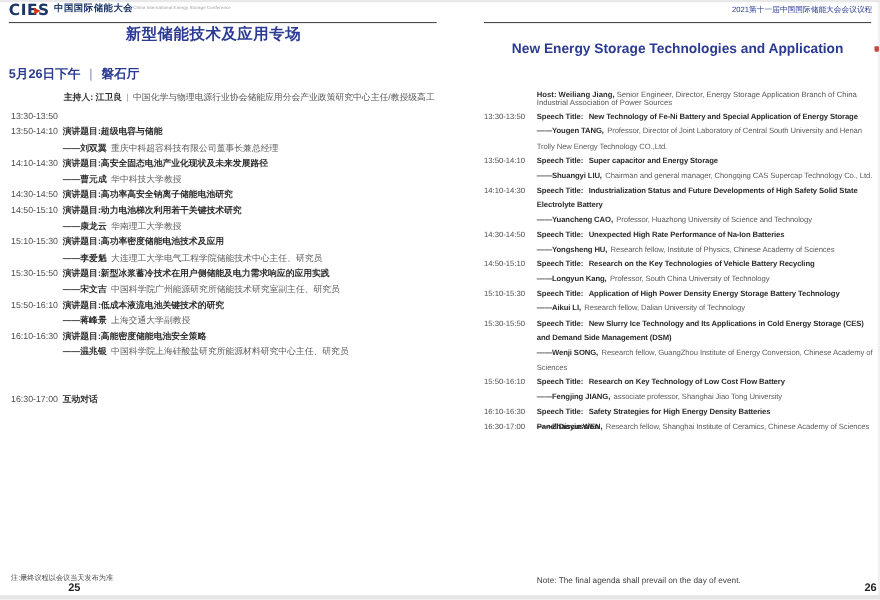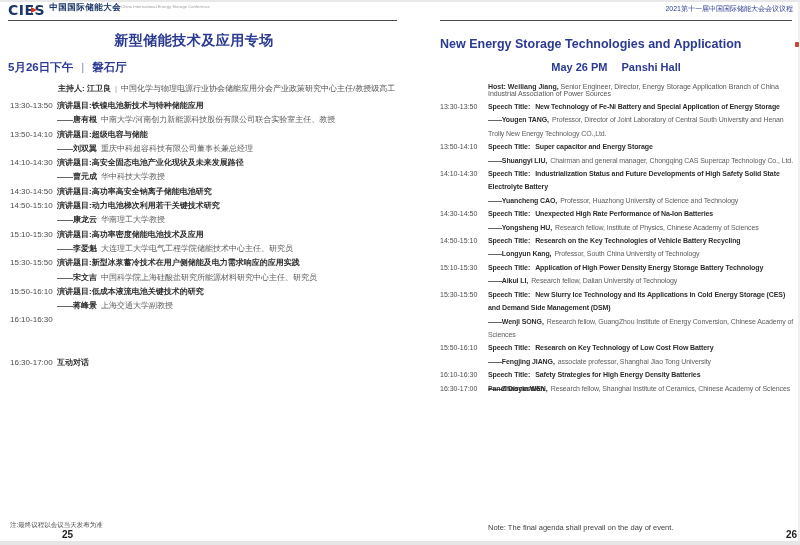--- a/index.html
+++ b/index.html
@@ -24,21 +24,21 @@
   .cies{position:relative;font-size:14px;font-weight:bold;color:#1b3668;letter-spacing:0.5px;line-height:14px;font-family:"DejaVu Sans",sans-serif;}
   .cies-arrow{position:absolute;left:23px;top:4px;width:0;height:0;
     border-left:6px solid #d6331c;border-top:3.5px solid transparent;border-bottom:3.5px solid transparent;}
   .logo-txt{display:flex;flex-direction:row;}
   .logo-cn{font-size:8.5px;font-weight:bold;color:#1b3668;letter-spacing:0.5px;line-height:9px;}
   .logo-en{font-size:4px;color:#9a9a9a;letter-spacing:0.1px;line-height:5px;margin-top:1px;white-space:nowrap;}
 
   .l-rule{position:absolute;top:20px;left:8px;width:389px;border-top:1px solid #4a4a4a;}
   .r-rule{position:absolute;top:20px;left:40px;width:352px;border-top:1px solid #4a4a4a;}
 
-  .l-title{position:absolute;top:32px;left:8px;width:372px;text-align:center;
+  .l-title{position:absolute;top:22px;left:8px;width:372px;text-align:center;
     font-size:14px;font-weight:bold;color:#2b3a92;letter-spacing:0.5px;}
   .l-sub{position:absolute;top:60px;left:8px;width:372px;text-align:left;
     font-size:11.5px;font-weight:bold;color:#2b3a92;}
   .sub-sep{margin:0 8px;color:#7e8bbd;font-weight:normal;}
 
   .host-line{position:absolute;left:10px;right:4px;color:#3c3c3c;margin-left:48px;}
   .l-host{top:83px;font-size:8px;}
   .host-b{font-weight:bold;color:#2f2f2f;}
   .host-sep{margin:0 4px;color:#9a9a9a;}
   .host-rest{color:#555555;}
@@ -54,21 +54,21 @@
   .spk .name{font-weight:bold;color:#2e2e2e;}
   .spk .aff{color:#5d5d5d;margin-left:4px;}
 
   .l-note{position:absolute;top:521px;left:10px;font-size:6.5px;color:#4a4a4a;}
   .pageno{position:absolute;top:529px;font-size:10px;font-weight:bold;color:#1f1f1f;z-index:7;}
   .pn-left{left:18px;padding-left:44px;}
   .pn-right{right:3px;margin-left:48px;}
 
   
   .r-header{position:absolute;top:4px;right:7px;font-size:7px;color:#2b3a92;}
-  .r-title{position:absolute;top:37px;left:40px;width:352px;
+  .r-title{position:absolute;top:37px;left:40px;width:352px;text-align:center;
     font-size:12.5px;font-weight:bold;color:#2b3a92;}
   .r-sub{position:absolute;top:61px;left:40px;width:352px;text-align:center;
     font-size:11px;font-weight:bold;color:#2b3a92;}
   .sub-gap{display:inline-block;width:14px;}
   .r-host{top:83px;left:40px;font-size:7px;}
   .r-sched{top:100px;left:40px;width:354px;font-size:7px;line-height:13.4px;color:#3c3c3c;letter-spacing:-0.1px;}
   .r-sched .time{width:48px;letter-spacing:0;}
   .r-sched .lbl{margin-right:5px;}
   .r-sched .aff{margin-left:3px;}
   .r-note{position:absolute;top:523px;left:88px;font-size:7.5px;color:#3f3f3f;}
@@ -98,24 +98,20 @@
     <span>5月26日下午</span><span class="sub-sep">|</span><span>磐石厅</span>
   </div>
 
   <div class="host-line l-host">
     <span class="host-b">主持人: 江卫良</span><span class="host-sep">|</span><span class="host-rest">中国化学与物理电源行业协会储能应用分会产业政策研究中心主任/教授级高工</span>
   </div>
 
   <div class="sched l-sched">
     <div class="row">
       <div class="time">13:30-13:50</div>
-      <div class="body">
-        <div class="sp-title"><span class="lbl-cn">演讲题目:</span><span>铁镍电池新技术与特种储能应用</span></div>
-        <div class="spk"><span class="dash">——</span><span class="name">唐有根</span><span class="aff">中南大学/河南创力新能源科技股份有限公司联合实验室主任、教授</span></div>
-      </div>
     </div>
 
     <div class="row">
       <div class="time">13:50-14:10</div>
       <div class="body">
         <div class="sp-title"><span class="lbl-cn">演讲题目:</span><span>超级电容与储能</span></div>
         <div class="spk"><span class="dash">——</span><span class="name">刘双翼</span><span class="aff">重庆中科超容科技有限公司董事长兼总经理</span></div>
       </div>
     </div>
 
@@ -147,34 +143,38 @@
       <div class="body">
         <div class="sp-title"><span class="lbl-cn">演讲题目:</span><span>高功率密度储能电池技术及应用</span></div>
         <div class="spk"><span class="dash">——</span><span class="name">李爱魁</span><span class="aff">大连理工大学电气工程学院储能技术中心主任、研究员</span></div>
       </div>
     </div>
 
     <div class="row">
       <div class="time">15:30-15:50</div>
       <div class="body">
         <div class="sp-title"><span class="lbl-cn">演讲题目:</span><span>新型冰浆蓄冷技术在用户侧储能及电力需求响应的应用实践</span></div>
-        <div class="spk"><span class="dash">——</span><span class="name">宋文吉</span><span class="aff">中国科学院上海硅酸盐研究所能源材料研究中心主任、研究员</span></div>
+        <div class="spk"><span class="dash">——</span><span class="name">宋文吉</span><span class="aff">中国科学院广州能源研究所储能技术研究室副主任、研究员</span></div>
       </div>
     </div>
 
     <div class="row">
       <div class="time">15:50-16:10</div>
       <div class="body">
         <div class="sp-title"><span class="lbl-cn">演讲题目:</span><span>低成本液流电池关键技术的研究</span></div>
         <div class="spk"><span class="dash">——</span><span class="name">蒋峰景</span><span class="aff">上海交通大学副教授</span></div>
       </div>
     </div>
 
     <div class="row">
       <div class="time">16:10-16:30</div>
+      <div class="body">
+        <div class="sp-title"><span class="lbl-cn">演讲题目:</span><span>高能密度储能电池安全策略</span></div>
+        <div class="spk"><span class="dash">——</span><span class="name">温兆银</span><span class="aff">中国科学院上海硅酸盐研究所能源材料研究中心主任、研究员</span></div>
+      </div>
     </div>
   </div>
 
   <div class="sched l-sched" style="top:356px;">
     <div class="row">
       <div class="time">16:30-17:00</div>
       <div class="body">
         <div class="sp-title">互动对话</div>
       </div>
     </div>
@@ -184,23 +184,20 @@
   <div class="pageno pn-left">25</div>
 </div>
 
 <div class="page page-right">
 
   <div class="r-header">2021第十一届中国国际储能大会会议议程</div>
   <div class="r-rule"></div>
 
   <div class="r-title">New Energy Storage Technologies and Application</div>
 
-  <div class="r-sub">
-    <span>May 26 PM</span><span class="sub-gap"></span><span>Panshi Hall</span>
-  </div>
 
   <div class="host-line r-host">
     <span class="host-b">Host:  Weiliang Jiang,</span> <span class="host-rest">Senior Engineer, Director, Energy Storage Application Branch of China Industrial Association of Power Sources</span>
   </div>
 
   <div class="sched r-sched">
     <div class="row">
       <div class="time">13:30-13:50</div>
       <div class="body">
         <div class="sp-title"><span class="lbl">Speech Title:</span><span>New Technology of Fe-Ni Battery and Special Application of Energy Storage</span></div>

